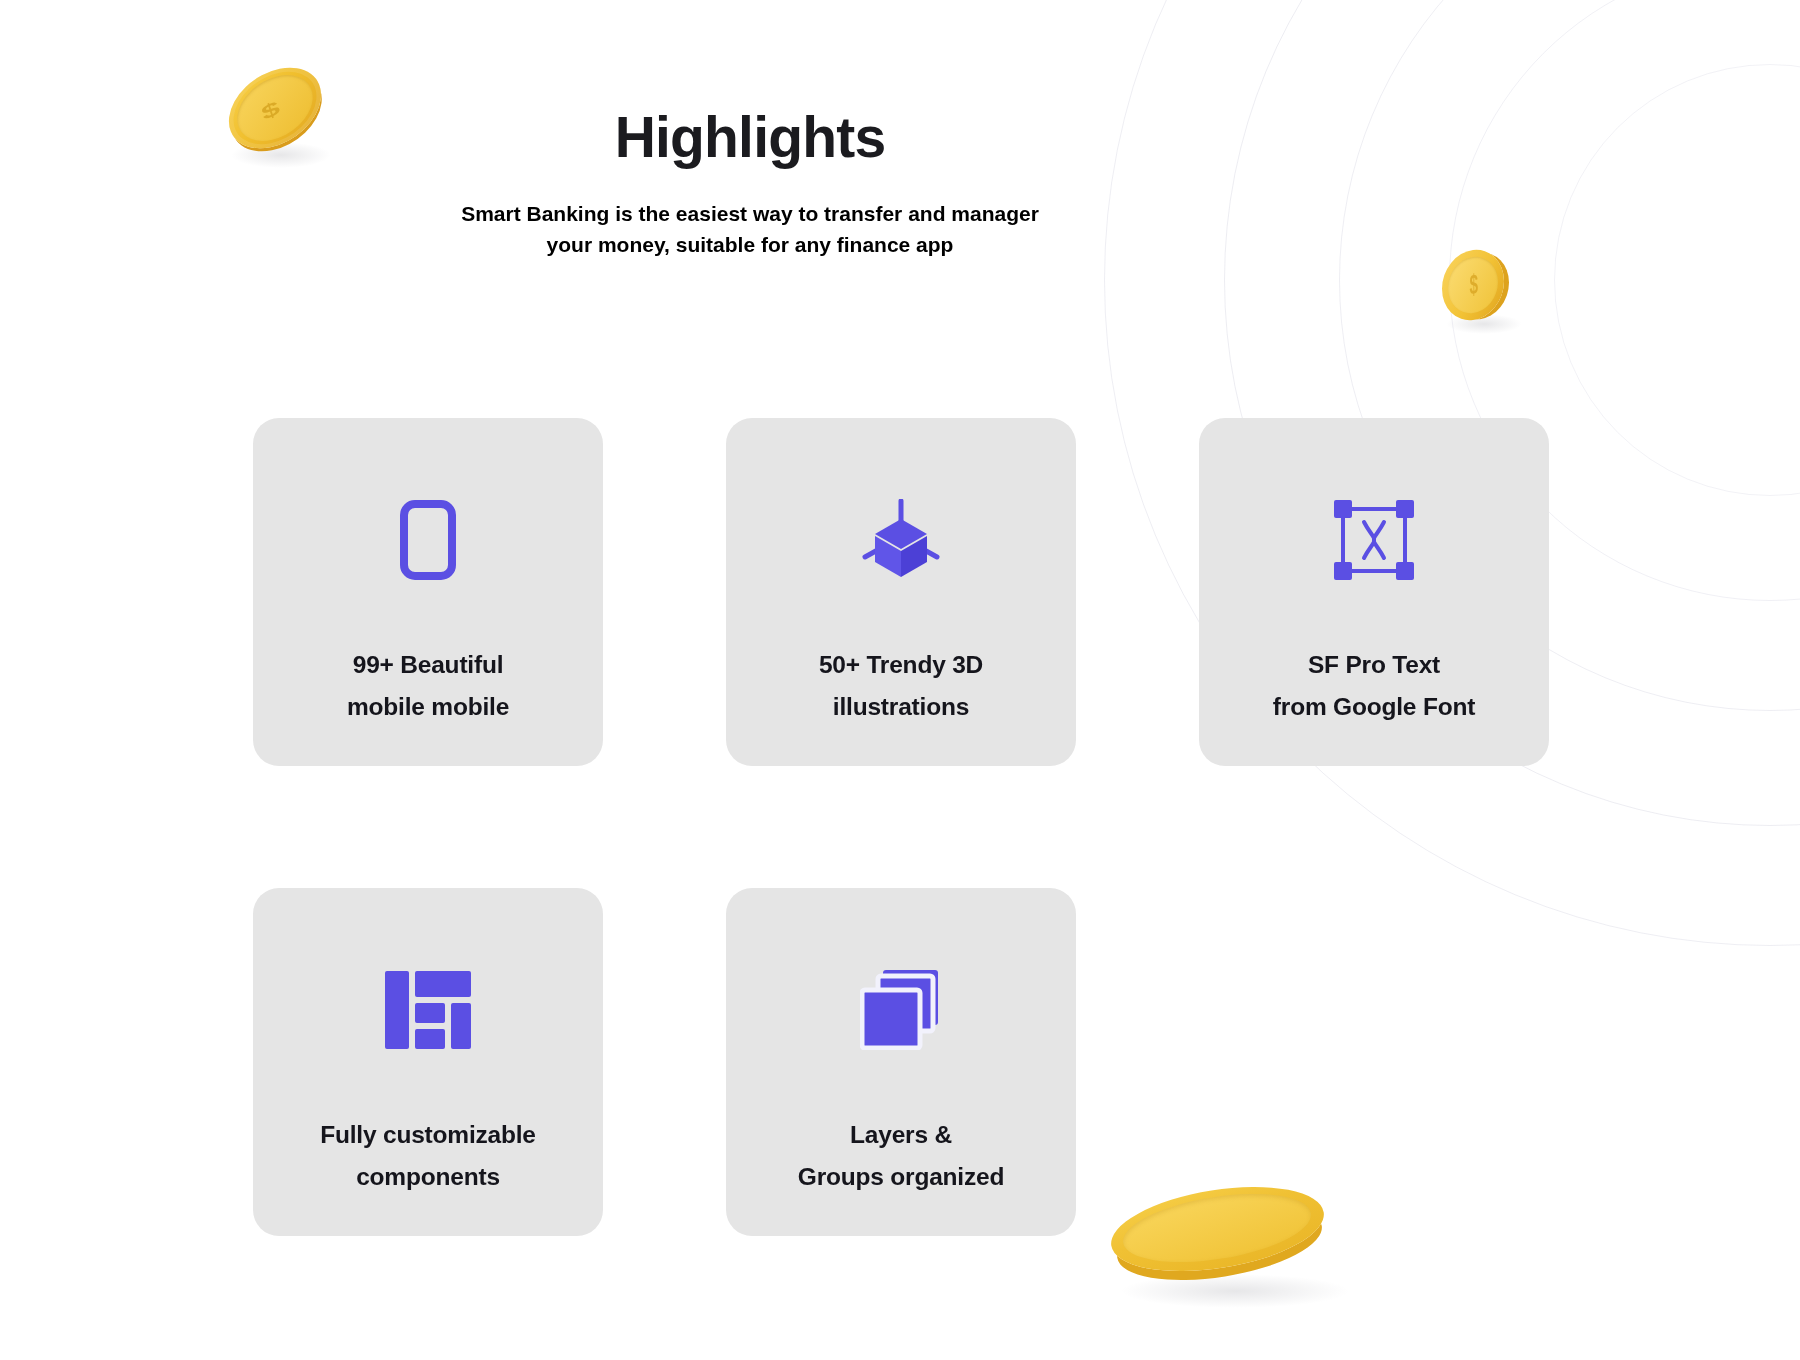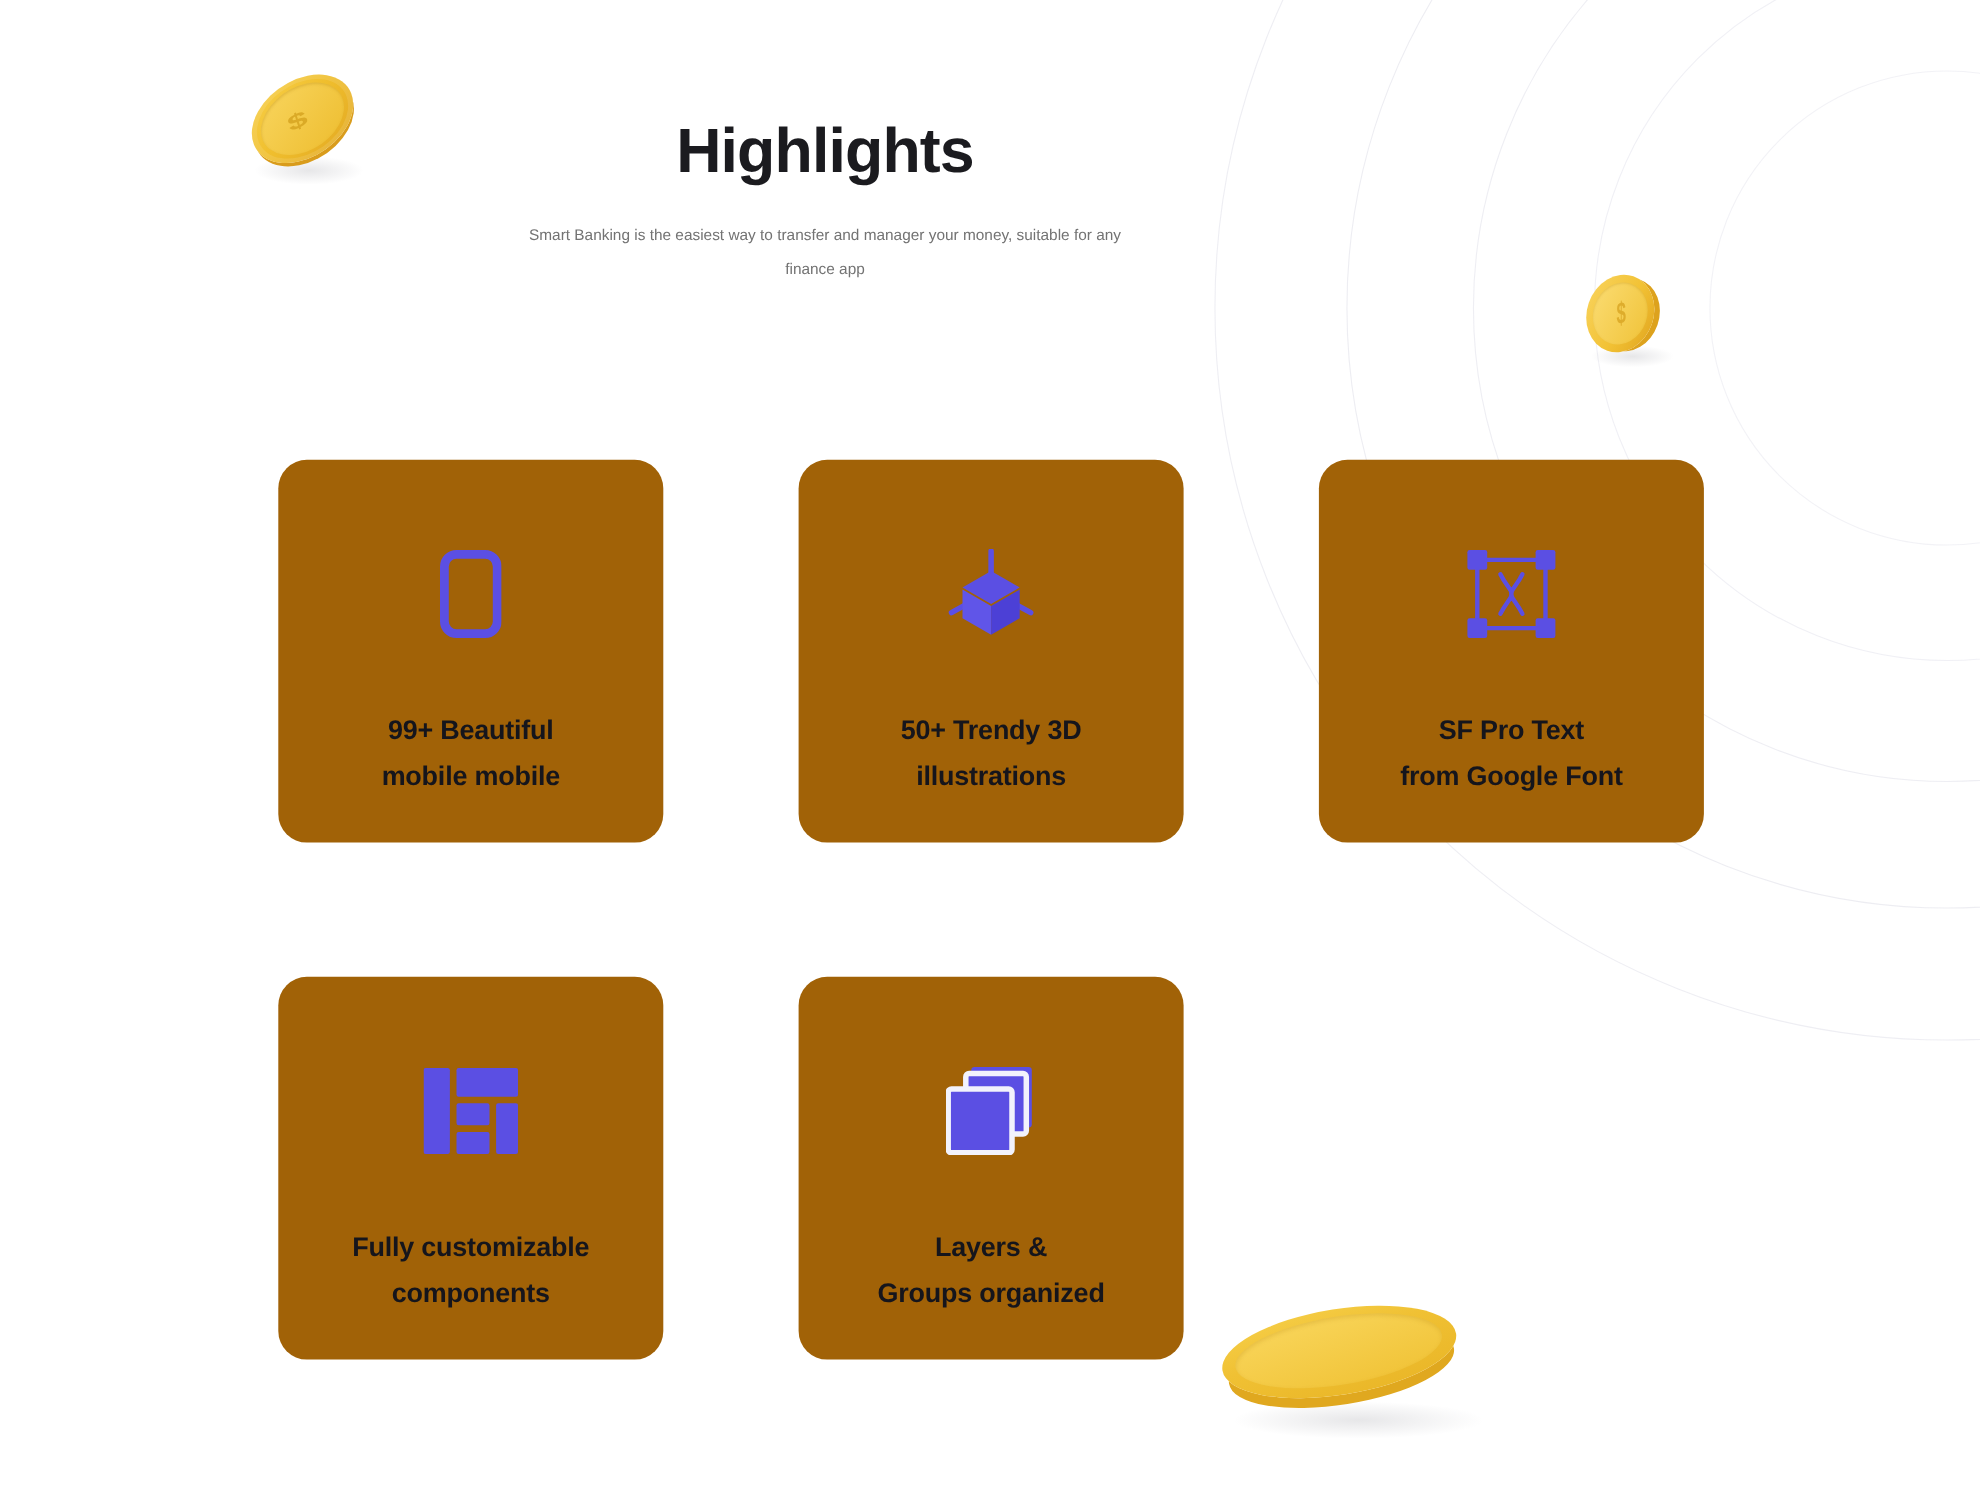--- a/index.html
+++ b/index.html
@@ -55,40 +55,40 @@
     margin: 0;
     font-size: 57px;
     line-height: 66px;
     font-weight: 700;
     letter-spacing: -0.8px;
     color: #1b1b1f;
   }
   .page-subtitle {
     margin: 28px auto 0 auto;
     width: 580px;
-    font-size: 14px;
+    font-size: 21px;
     line-height: 31px;
-    font-weight: 400;
-    color: #737373;
+    font-weight: 700;
+    color: #000000;
   }
 
   
   .grid {
     position: absolute;
     left: 253px;
     top: 418px;
     width: 1296px;
     display: grid;
     grid-template-columns: repeat(3, 350px);
     grid-template-rows: 348px 348px;
     column-gap: 123px;
     row-gap: 122px;
   }
   .card {
-    background: #a16207;
+    background: #e5e5e5;
     border-radius: 26px;
     display: flex;
     flex-direction: column;
     align-items: center;
     justify-content: flex-start;
     position: relative;
     z-index: 3;
   }
   .card-icon {
     height: 84px;

